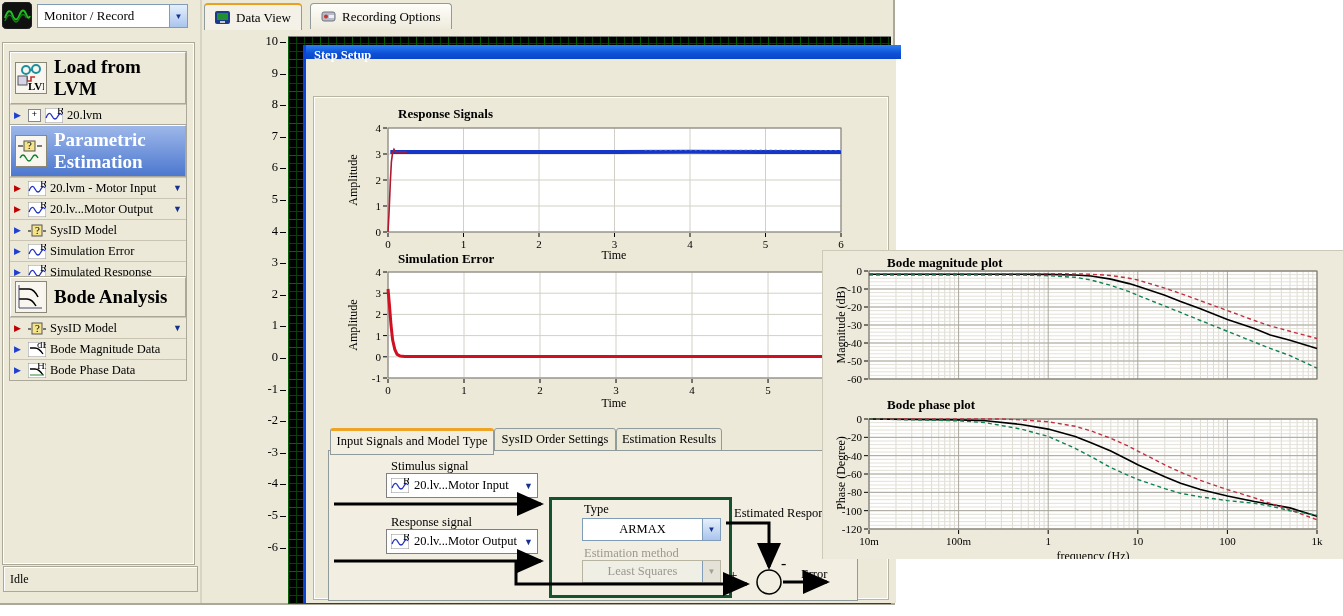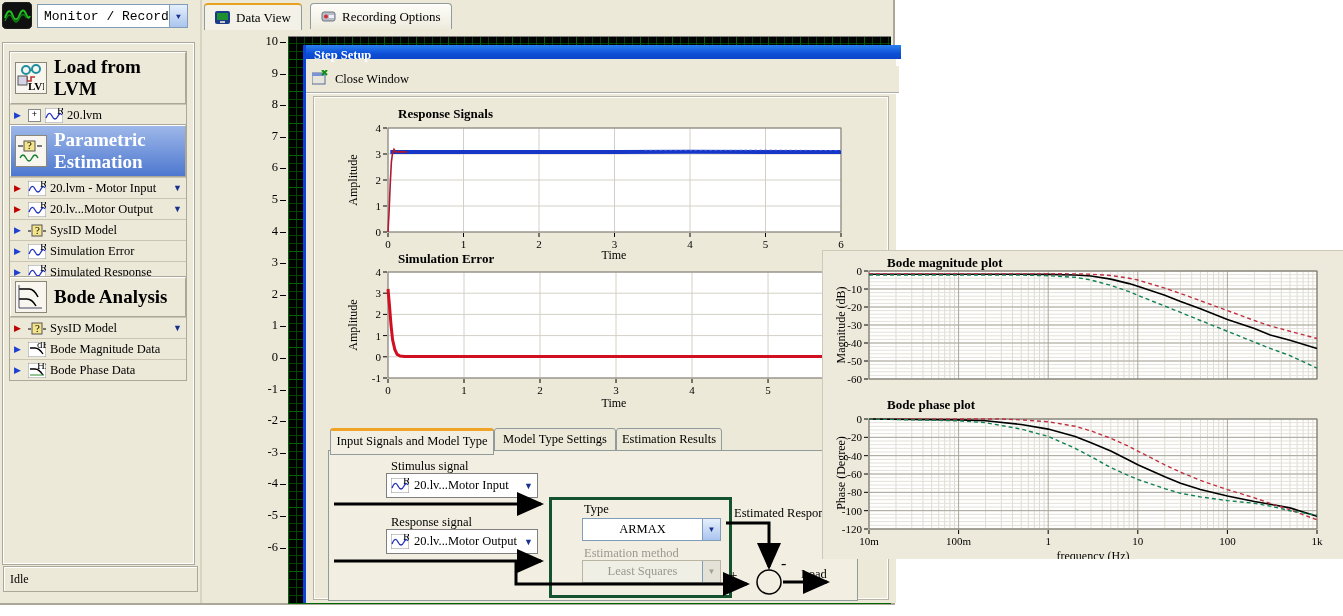--- a/index.html
+++ b/index.html
@@ -6,21 +6,21 @@
   #app{position:relative;width:1343px;height:616px;overflow:hidden;background:#fff;
        font-family:"Liberation Serif",serif;color:#000;}
   .abs{position:absolute;}
   
   #appwin{left:0;top:0;width:893px;height:603px;background:#ece9d8;
           border-right:2px solid #aca899;border-bottom:2px solid #aca899;}
   
   #sidebar{left:0;top:0;width:200px;height:603px;background:#ece9d8;border-right:2px solid #d8d4c4;}
   #logo{left:2px;top:2px;width:30px;height:27px;}
   #mode-combo{left:37px;top:4px;width:149px;height:22px;background:#fff;border:1px solid #7f9db9;
-              display:flex;align-items:center;font-size:13px;font-family:Liberation Mono, monospace;}
+              display:flex;align-items:center;font-size:13px;}
   #mode-combo .txt{flex:1;padding-left:6px;}
   .xp-drop{width:17px;height:100%;background:linear-gradient(#e6f0fc,#aac4ee);
            border-left:1px solid #7f9db9;display:flex;align-items:center;justify-content:center;
            color:#16308e;font-size:8px;}
   #worklist{left:3px;top:43px;width:189px;height:519px;background:#ece9d8;
             border:1px solid #fff;outline:1px solid #aca899;}
   .group{position:absolute;left:5px;width:176px;border:1px solid #aca899;background:#ece9d8;}
   .group-header{display:flex;align-items:center;gap:7px;padding:3px 4px;
                 border:1px solid #fff;border-bottom-color:#aca899;border-right-color:#aca899;}
   .group-header.blue{background:linear-gradient(180deg,#9db7e9,#4d78cf);color:#fff;}
@@ -297,46 +297,36 @@
         <div class="ytick" style="top: 472px;">-5</div>
         <div class="ydash" style="top: 480px;"></div>
         <div class="ytick" style="top: 503.6px;">-6</div>
         <div class="ydash" style="top: 511.6px;"></div>
       </div>
 
     <div class="abs" id="step-win">
       <div class="abs" id="step-title">
         <span>Step Setup</span>
       </div>
-      <div class="abs" id="step-toolbar">
-        <span>
-          <svg width="17" height="15">
-              <rect x="0" y="3" width="13" height="11" fill="#e8e6da" stroke="#5a6a9a"></rect>
-              <rect x="0" y="3" width="13" height="3" fill="#7a95d6"></rect>
-              <path d="M10 0 l5 5 M15 0 l-5 5" stroke="#109010" stroke-width="2"></path>
-            </svg>
-        </span>
-        <span class="lbl">Close Window</span>
-      </div>
       <div class="abs" id="step-inner"></div>
 
       <div class="chart-title" style="left:92px;top:61px">Response Signals</div>
       <div class="axis-y" style="left:2px;top:128px">Amplitude</div>
       <div class="axis-x" style="left:278px;top:203px">Time</div>
 
       <div class="chart-title" style="left:92px;top:206px">Simulation Error</div>
       <div class="axis-y" style="left:2px;top:273px">Amplitude</div>
       <div class="axis-x" style="left:278px;top:351px">Time</div>
 
       <div class="abs" id="tabctl">
         <div class="btab active" style="left:2px;width:162px">
           <span>Input Signals and Model Type</span>
         </div>
         <div class="btab" style="left:166px;width:120px">
-          <span>Model Type Settings</span>
+          <span>SysID Order Settings</span>
         </div>
         <div class="btab" style="left:288px;width:104px">
           <span>Estimation Results</span>
         </div>
 
         <div id="tabpanel">
           <div class="fld-label" style="left:62px;top:8px">Stimulus signal</div>
           <div class="sig-drop" style="left:57px;top:22px">
             <span class="iicon">
               <svg width="18" height="15">
@@ -383,21 +373,21 @@
             <path d="M5,53 H212" stroke="#000" stroke-width="3" marker-end="url(#ah)"></path>
             <path d="M5,110 H212" stroke="#000" stroke-width="3" marker-end="url(#ah)"></path>
             <path d="M187,110 V133 H418" stroke="#000" stroke-width="3" fill="none" marker-end="url(#ah)"></path>
             <path d="M397,72 H440 V116" stroke="#000" stroke-width="3" fill="none" marker-end="url(#ah)"></path>
             <circle cx="440" cy="131" r="12" fill="#f2efe2" stroke="#000" stroke-width="1.5"></circle>
             <path d="M454,131 H498" stroke="#000" stroke-width="3" marker-end="url(#ah)"></path>
           </svg>
           <div class="diag-label" style="left:405px;top:55px">Estimated Response</div>
           <div class="diag-label" style="left:400px;top:116px;font-size:15px">+</div>
           <div class="diag-label" style="left:452px;top:104px;font-size:16px">-</div>
-          <div class="diag-label" style="left:472px;top:116px">Load</div>
+          <div class="diag-label" style="left:472px;top:116px">Error</div>
         </div>
       </div>
     <svg width="499" height="130" style="position: absolute; left: 48px; top: 77px;">
           <rect x="34" y="6" width="453" height="104" fill="#fff"></rect>
           <line x1="34" y1="6" x2="34" y2="110" stroke="#d2d0c6" stroke-width="1"></line>
           <line x1="109.5" y1="6" x2="109.5" y2="110" stroke="#d2d0c6" stroke-width="1"></line>
           <line x1="185" y1="6" x2="185" y2="110" stroke="#d2d0c6" stroke-width="1"></line>
           <line x1="260.5" y1="6" x2="260.5" y2="110" stroke="#d2d0c6" stroke-width="1"></line>
           <line x1="336" y1="6" x2="336" y2="110" stroke="#d2d0c6" stroke-width="1"></line>
           <line x1="411.5" y1="6" x2="411.5" y2="110" stroke="#d2d0c6" stroke-width="1"></line>

